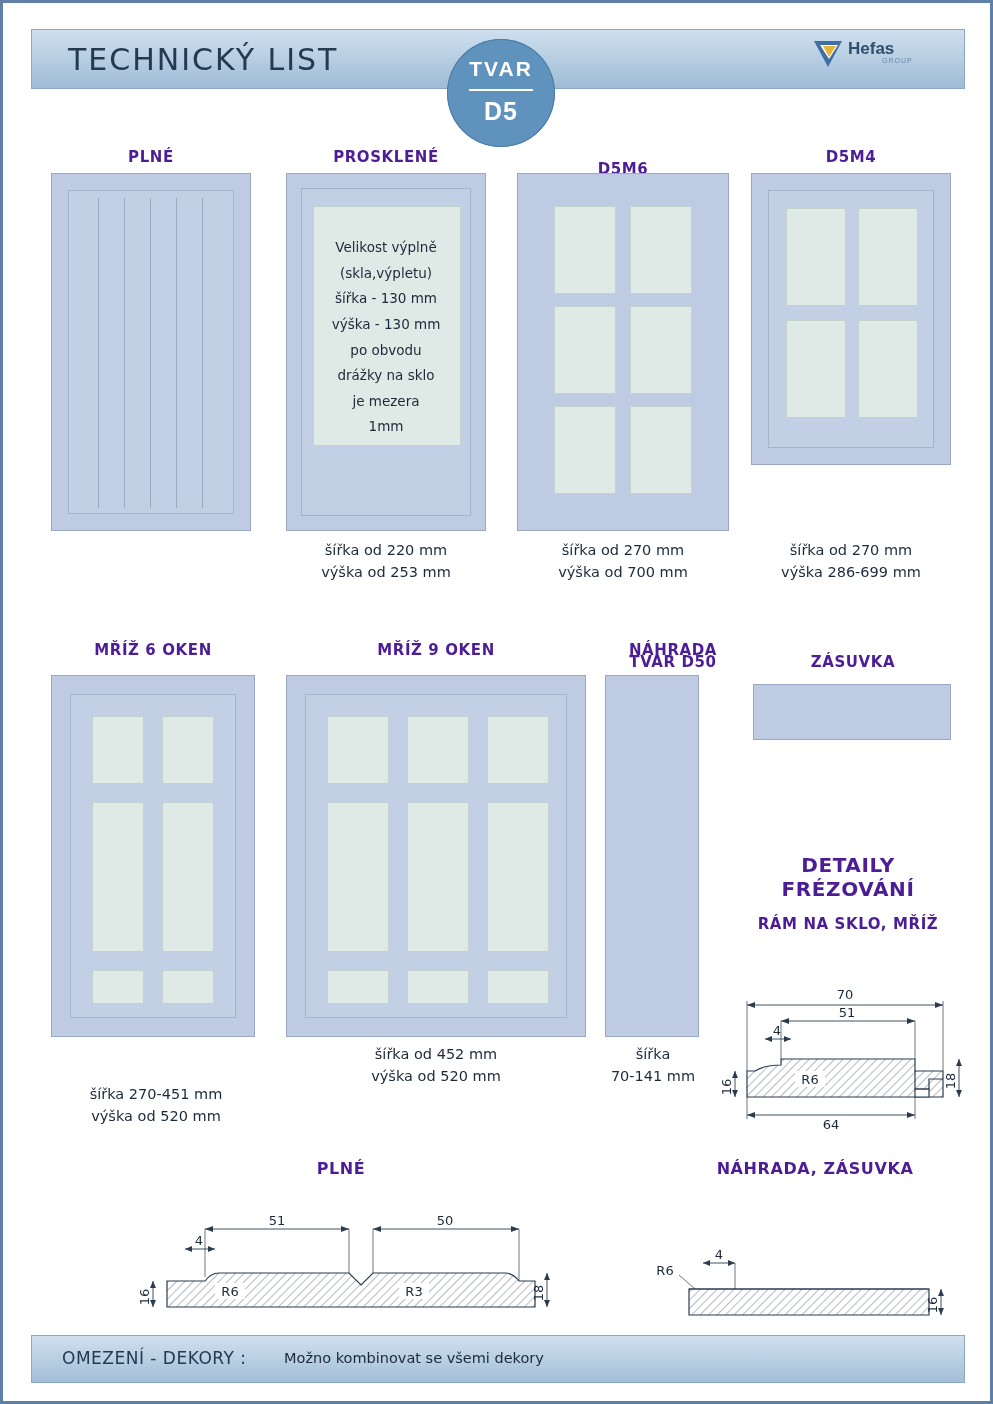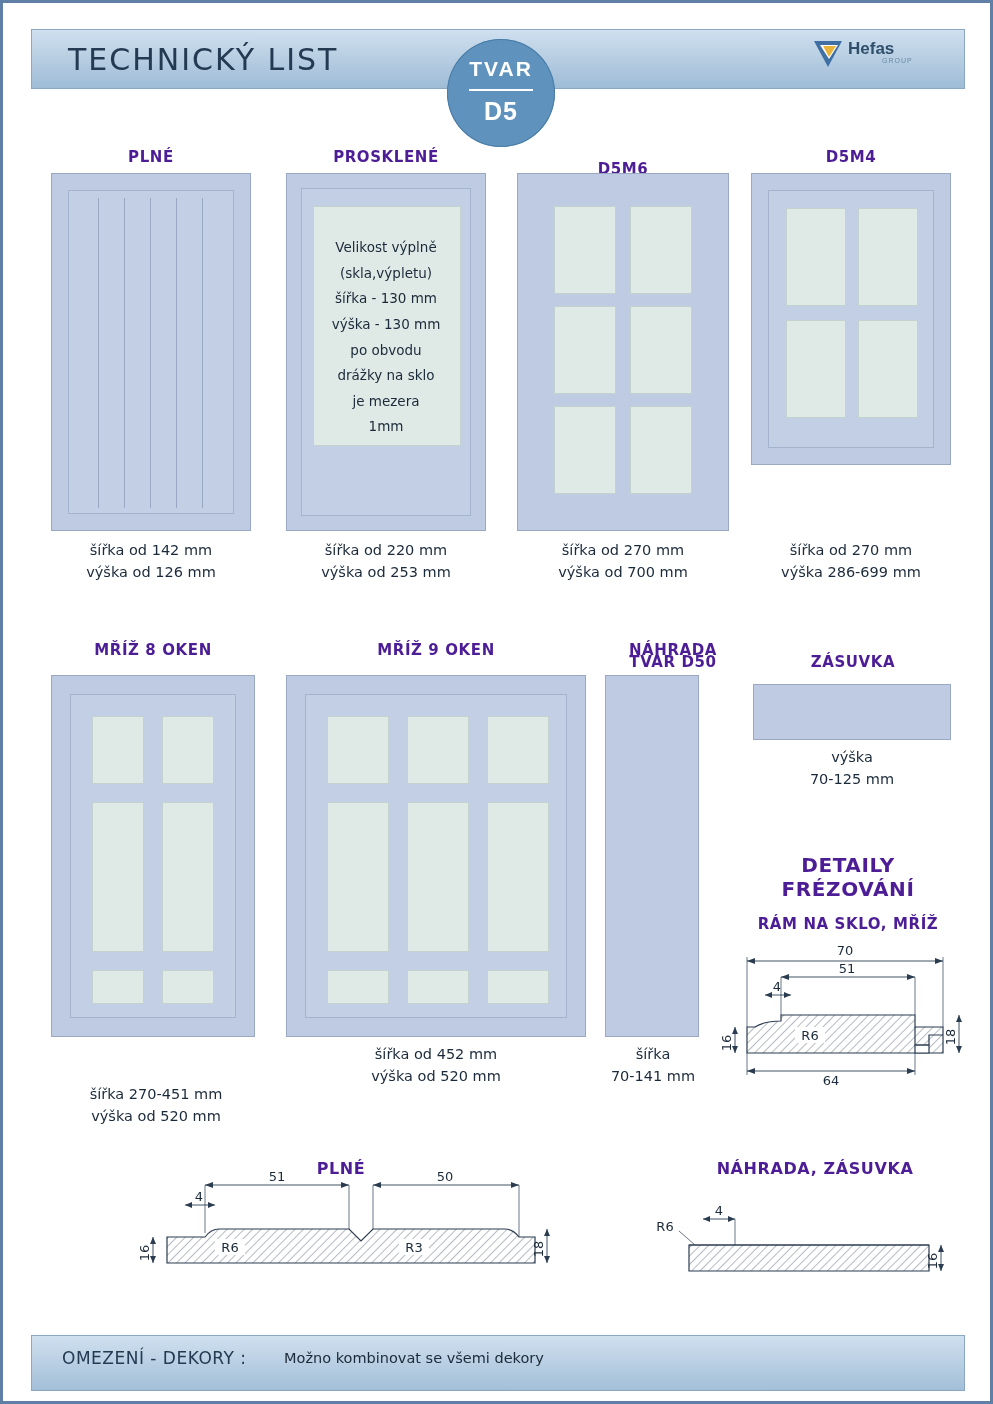--- a/index.html
+++ b/index.html
@@ -151,21 +151,21 @@
     line-height: 1.9;
     color: #1b2a3a;
     font-family: "DejaVu Sans", sans-serif;
   }
   
   .footer {
     position: absolute;
     left: 28px;
     top: 1332px;
     width: 934px;
-    height: 56px;
+    height: 48px;
     background: linear-gradient(to bottom, #cfe0ef 0%, #b9cfe3 50%, #a3bfd8 100%);
     border: 1px solid #8aa8c4;
     box-sizing: border-box;
   }
   .footer-label {
     position: absolute;
     left: 30px;
     top: 12px;
     font-size: 17px;
     color: #243a52;
@@ -176,20 +176,21 @@
     position: absolute;
     left: 252px;
     top: 14px;
     font-size: 14.5px;
     color: #1b2a3a;
     font-family: "DejaVu Sans", sans-serif;
   }
   
   .tech {
     position: absolute;
+    margin-top: 44px;
   }
   svg text {
     font-family: "DejaVu Sans", sans-serif;
     fill: #1b2a3a;
   }
 </style>
 </head>
 <body>
 
 <div class="page">
@@ -215,24 +216,20 @@
   </div>
 
   <div class="cap" style="left:48px; top:145px; width:200px;">PLNÉ</div>
   <div class="panel" style="left:48px; top:170px; width:200px; height:358px;">
     <div class="inner" style="left:16px; top:16px; right:16px; bottom:16px;"></div>
     <div class="groove" style="left:46px; top:24px; height:310px;"></div>
     <div class="groove" style="left:72px; top:24px; height:310px;"></div>
     <div class="groove" style="left:98px; top:24px; height:310px;"></div>
     <div class="groove" style="left:124px; top:24px; height:310px;"></div>
     <div class="groove" style="left:150px; top:24px; height:310px;"></div>
-  </div>
-  <div class="dim" style="left:38px; top:536px; width:220px;">
-    <div>šířka od 142 mm</div>
-    <div>výška od 126 mm</div>
   </div>
 
   <div class="cap" style="left:283px; top:145px; width:200px;">PROSKLENÉ</div>
   <div class="panel" style="left:283px; top:170px; width:200px; height:358px;">
     <div class="inner" style="left:14px; top:14px; right:14px; bottom:14px;"></div>
     <div class="glass" style="left:26px; top:32px; width:148px; height:240px;"></div>
   </div>
   <div class="filltext" style="left:291px; top:232px; width:184px;">
     <div>Velikost výplně</div>
     <div>(skla,výpletu)</div>
@@ -268,21 +265,21 @@
     <div class="glass" style="left:34px; top:34px; width:60px; height:98px;"></div>
     <div class="glass" style="left:106px; top:34px; width:60px; height:98px;"></div>
     <div class="glass" style="left:34px; top:146px; width:60px; height:98px;"></div>
     <div class="glass" style="left:106px; top:146px; width:60px; height:98px;"></div>
   </div>
   <div class="dim" style="left:733px; top:536px; width:230px;">
     <div>šířka od 270 mm</div>
     <div>výška 286-699 mm</div>
   </div>
 
-  <div class="cap" style="left:48px; top:638px; width:204px;">MŘÍŽ 8 OKEN</div>
+  <div class="cap" style="left:48px; top:638px; width:204px;">MŘÍŽ 6 OKEN</div>
   <div class="panel" style="left:48px; top:672px; width:204px; height:362px;">
     <div class="inner" style="left:18px; top:18px; right:18px; bottom:18px;"></div>
     <div class="glass" style="left:40px; top:40px; width:52px; height:68px;"></div>
     <div class="glass" style="left:110px; top:40px; width:52px; height:68px;"></div>
     <div class="glass" style="left:40px; top:126px; width:52px; height:150px;"></div>
     <div class="glass" style="left:110px; top:126px; width:52px; height:150px;"></div>
     <div class="glass" style="left:40px; top:294px; width:52px; height:34px;"></div>
     <div class="glass" style="left:110px; top:294px; width:52px; height:34px;"></div>
   </div>
   <div class="dim" style="left:38px; top:1040px; width:230px;margin-top:40px;">
@@ -311,24 +308,20 @@
   <div class="cap" style="left:596px; top:624px; width:148px;margin-top:14px;">NÁHRADA</div>
   <div class="cap" style="left:596px; top:650px; width:148px;">TVAR D50</div>
   <div class="panel" style="left:602px; top:672px; width:94px; height:362px;"></div>
   <div class="dim" style="left:592px; top:1040px; width:116px;">
     <div>šířka</div>
     <div>70-141 mm</div>
   </div>
 
   <div class="cap" style="left:750px; top:650px; width:200px;">ZÁSUVKA</div>
   <div class="panel" style="left:750px; top:681px; width:198px; height:56px;"></div>
-  <div class="dim" style="left:750px; top:743px; width:198px;">
-    <div>výška</div>
-    <div>70-125 mm</div>
-  </div>
 
   <div class="cap" style="left:730px; top:850px; width:230px; font-size:20px;">DETAILY FRÉZOVÁNÍ</div>
   <div class="cap" style="left:730px; top:912px; width:230px; font-size:15px;">RÁM NA SKLO, MŘÍŽ</div>
 
   <div class="tech" style="left:716px; top:932px;">
     <svg width="250" height="160" viewBox="0 0 250 160">
       <defs>
         <pattern id="hatchA" width="6" height="6" patternTransform="rotate(45)" patternUnits="userSpaceOnUse">
           <line x1="0" y1="0" x2="0" y2="6" stroke="#2b3c50" stroke-width="0.7"></line>
         </pattern>

